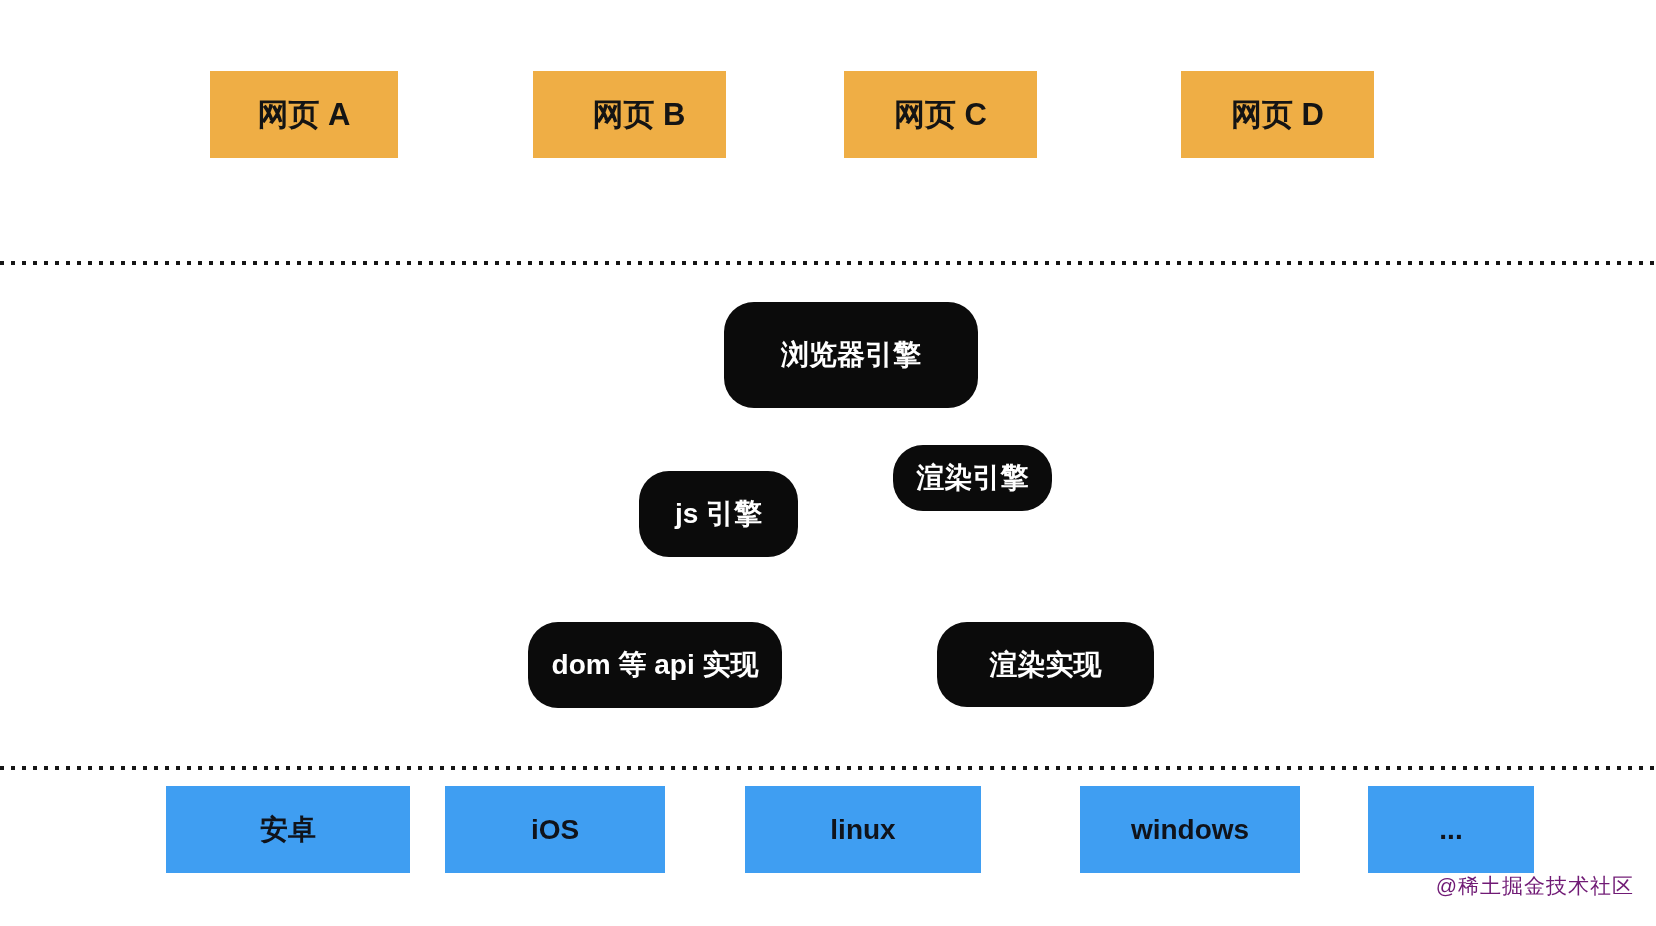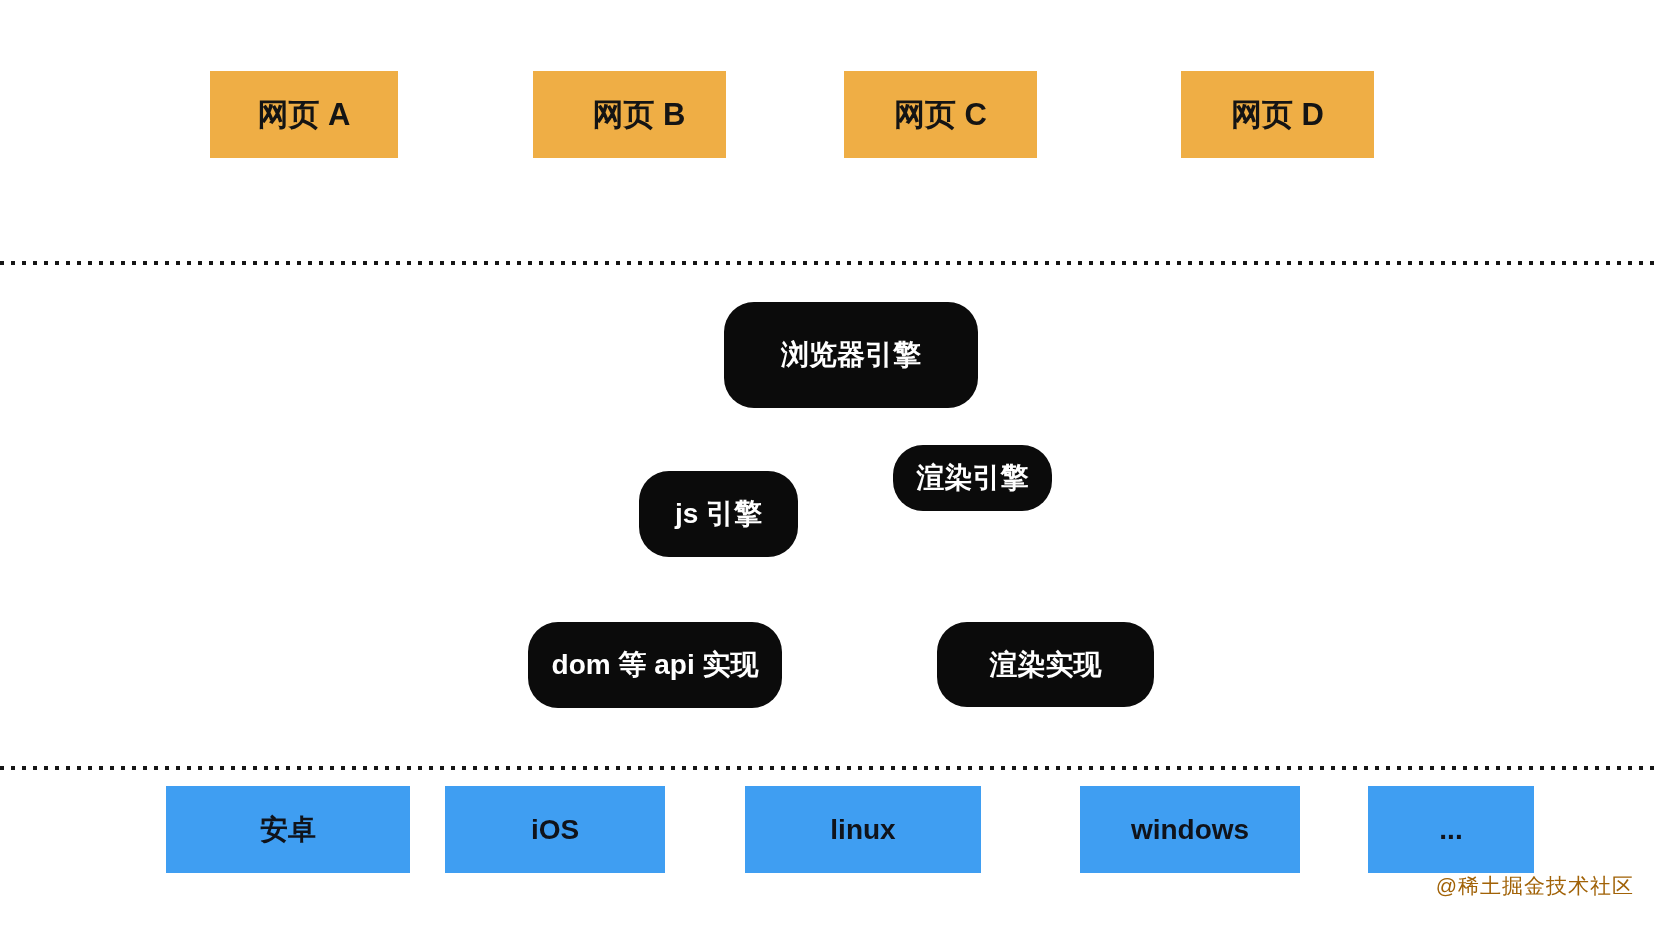--- a/index.html
+++ b/index.html
@@ -77,21 +77,21 @@
   #os-linux   { left: 745px;  width: 236px; }
   #os-windows { left: 1072px; width: 220px; margin-left: 8px; }
   #os-more    { left: 1368px; width: 166px; }
 
   .watermark {
     position: absolute;
     right: 22px;
     top: 872px;
     font-size: 21px;
     font-weight: 400;
-    color: #a16207;
+    color: #701a75;
     letter-spacing: 1px;
   }
 </style>
 </head>
 <body>
 
 <div class="canvas">
 
   <div class="box page-box" id="page-a">
     <span>网页 A</span>

